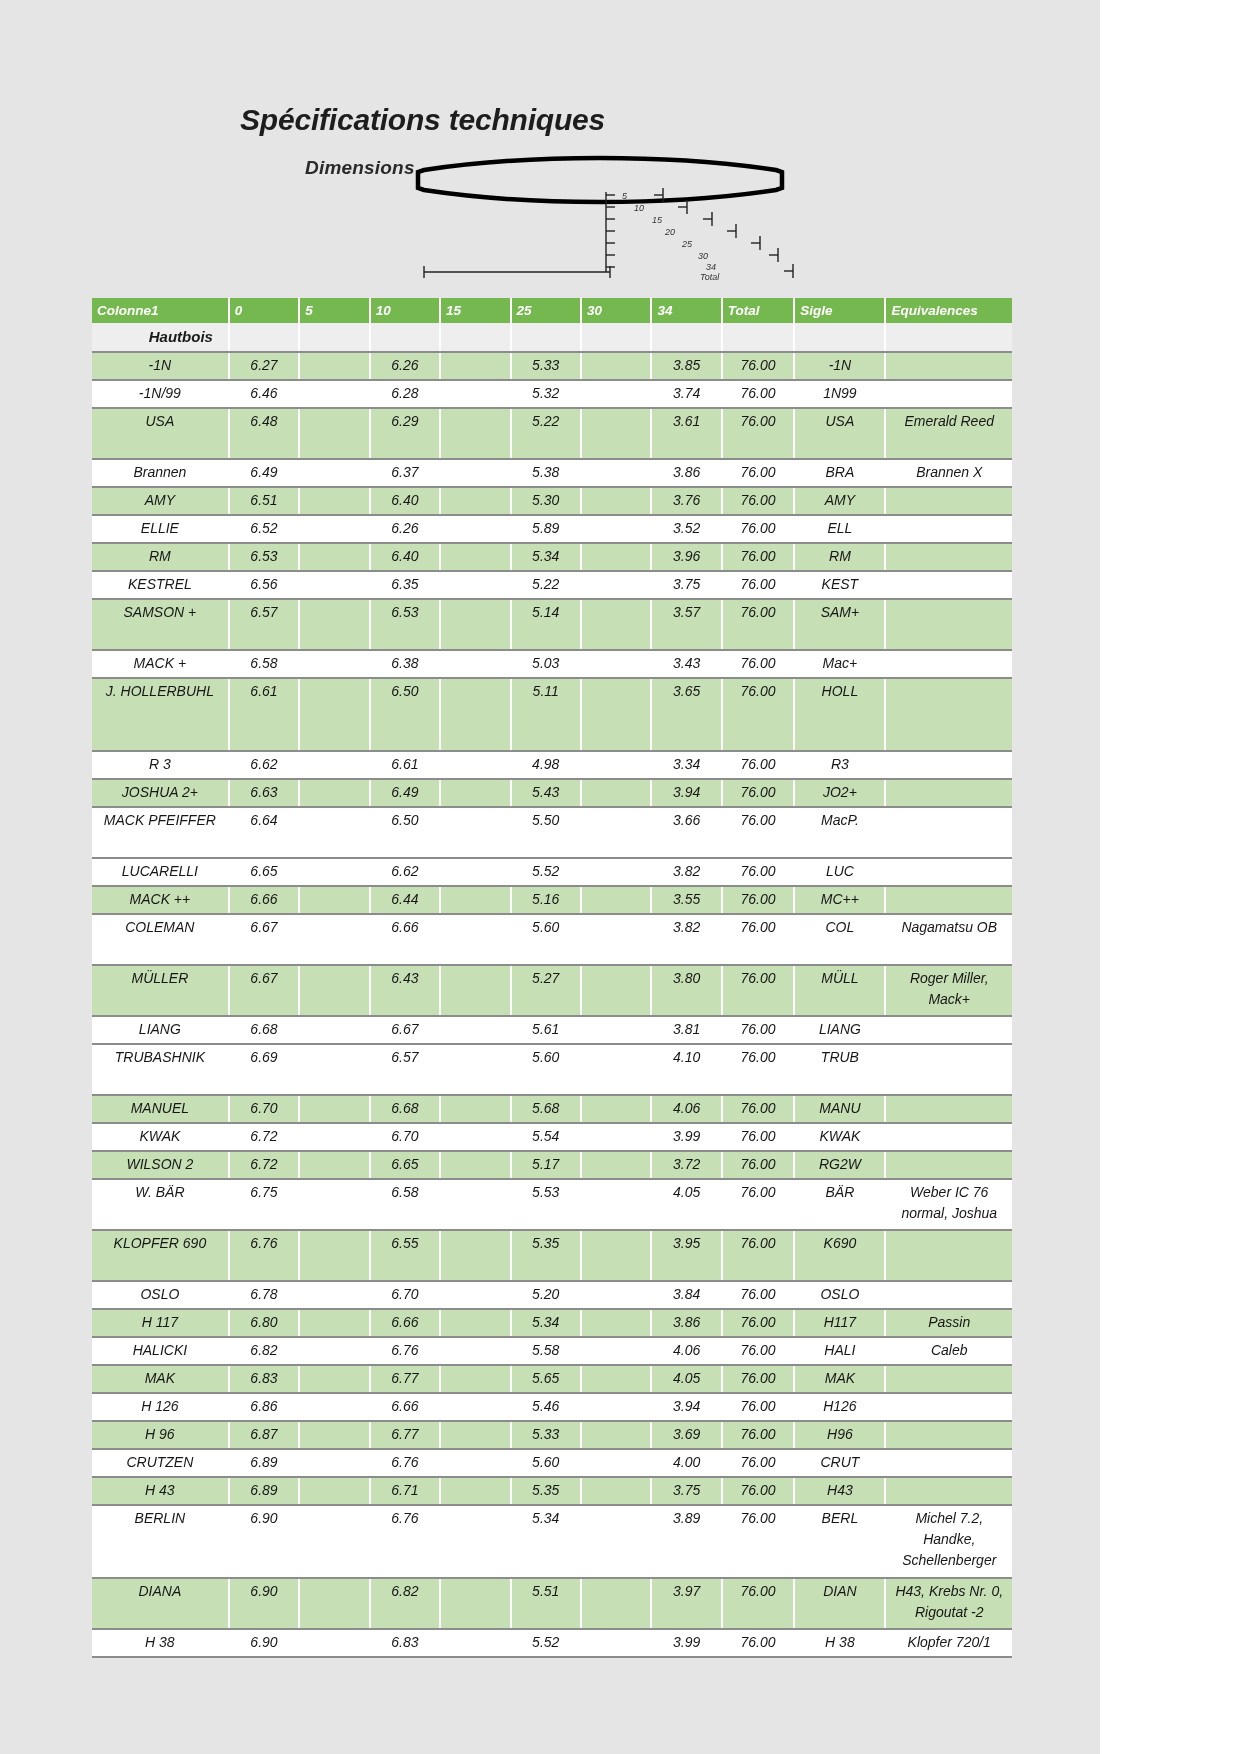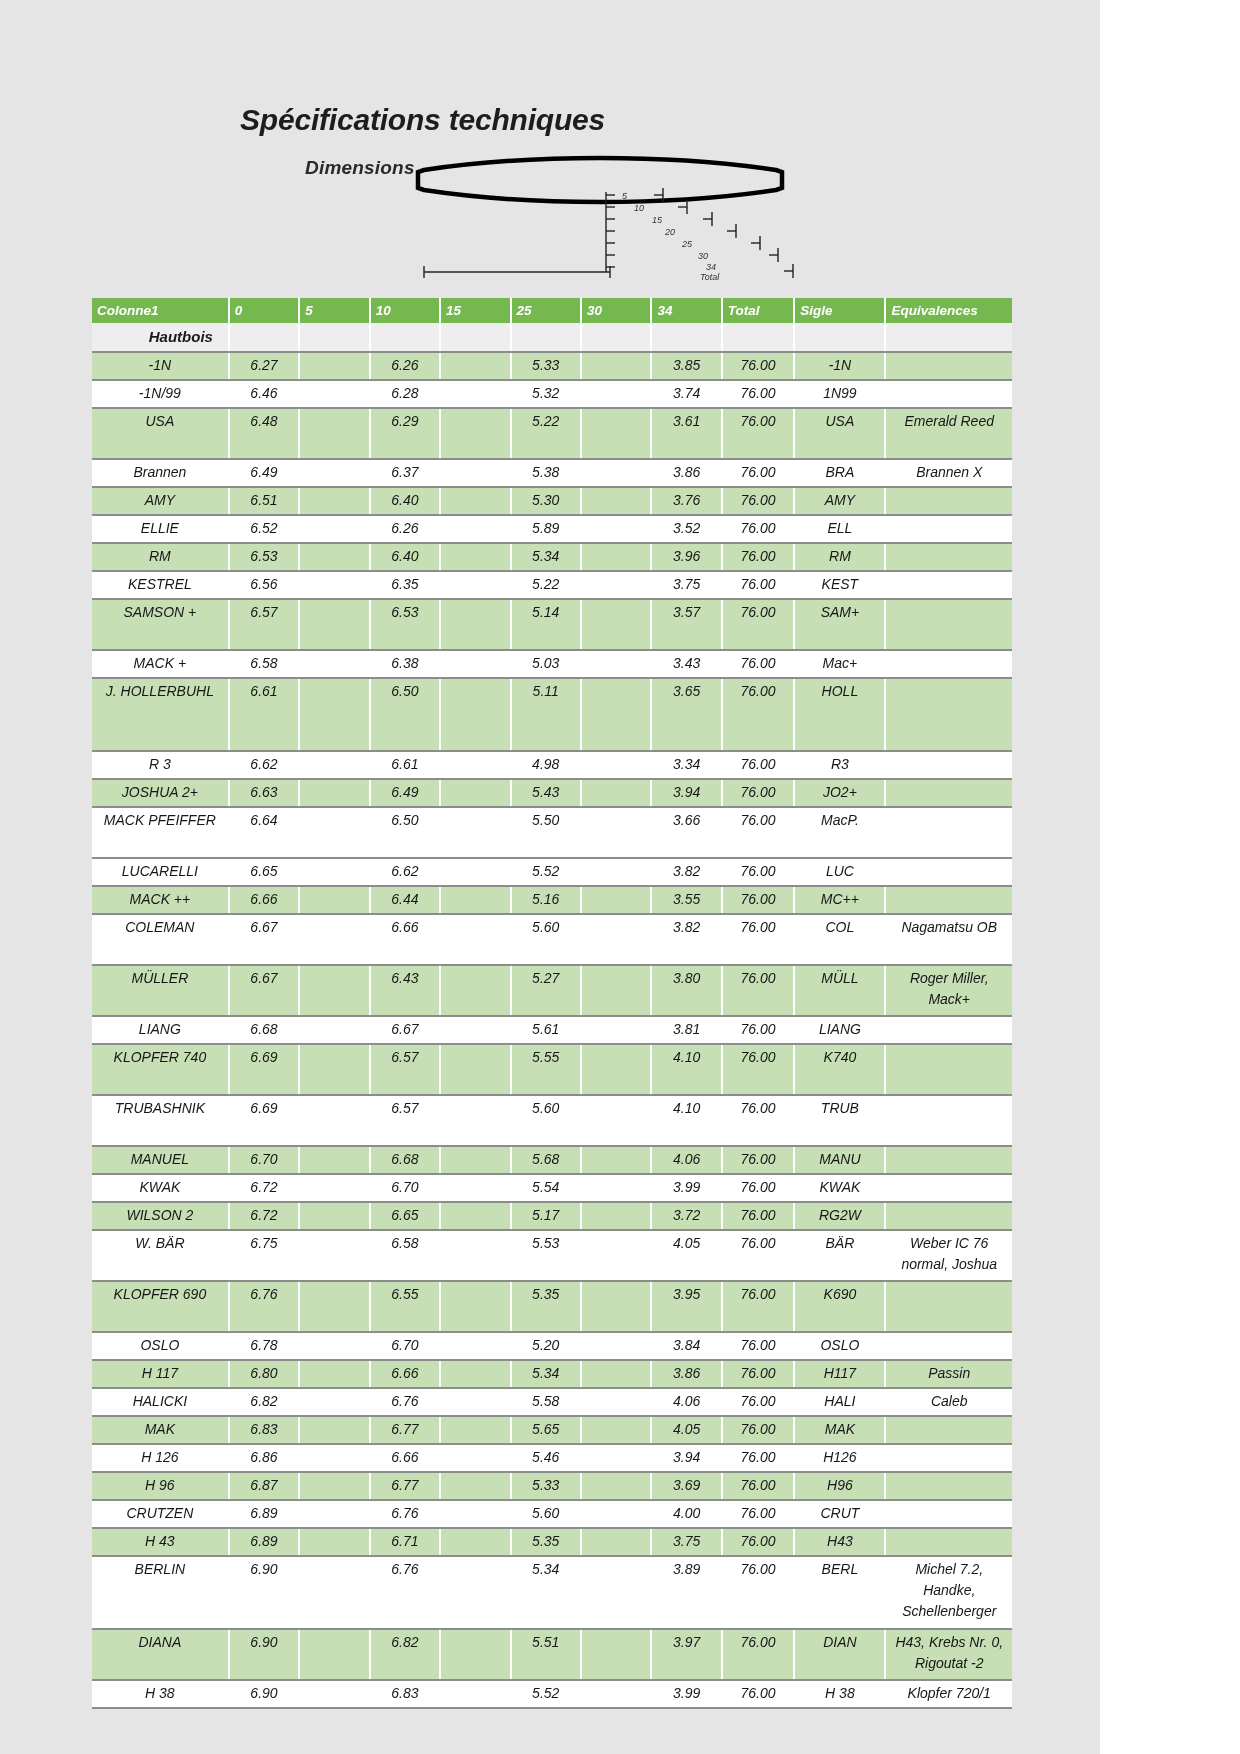--- a/index.html
+++ b/index.html
@@ -479,33 +479,20 @@
             <td class="val-cell"></td>
             <td class="val-cell">6.67</td>
             <td class="val-cell"></td>
             <td class="val-cell">5.61</td>
             <td class="val-cell"></td>
             <td class="val-cell">3.81</td>
             <td class="val-cell">76.00</td>
             <td class="val-cell">LIANG</td>
             <td class="equiv-cell"></td>
           </tr>
-          <tr class="row-green tall-2">
-            <td class="name-cell">KLOPFER 740</td>
-            <td class="val-cell">6.69</td>
-            <td class="val-cell"></td>
-            <td class="val-cell">6.57</td>
-            <td class="val-cell"></td>
-            <td class="val-cell">5.55</td>
-            <td class="val-cell"></td>
-            <td class="val-cell">4.10</td>
-            <td class="val-cell">76.00</td>
-            <td class="val-cell">K740</td>
-            <td class="equiv-cell"></td>
-          </tr>
           <tr class="row-white tall-2">
             <td class="name-cell">TRUBASHNIK</td>
             <td class="val-cell">6.69</td>
             <td class="val-cell"></td>
             <td class="val-cell">6.57</td>
             <td class="val-cell"></td>
             <td class="val-cell">5.60</td>
             <td class="val-cell"></td>
             <td class="val-cell">4.10</td>
             <td class="val-cell">76.00</td>

